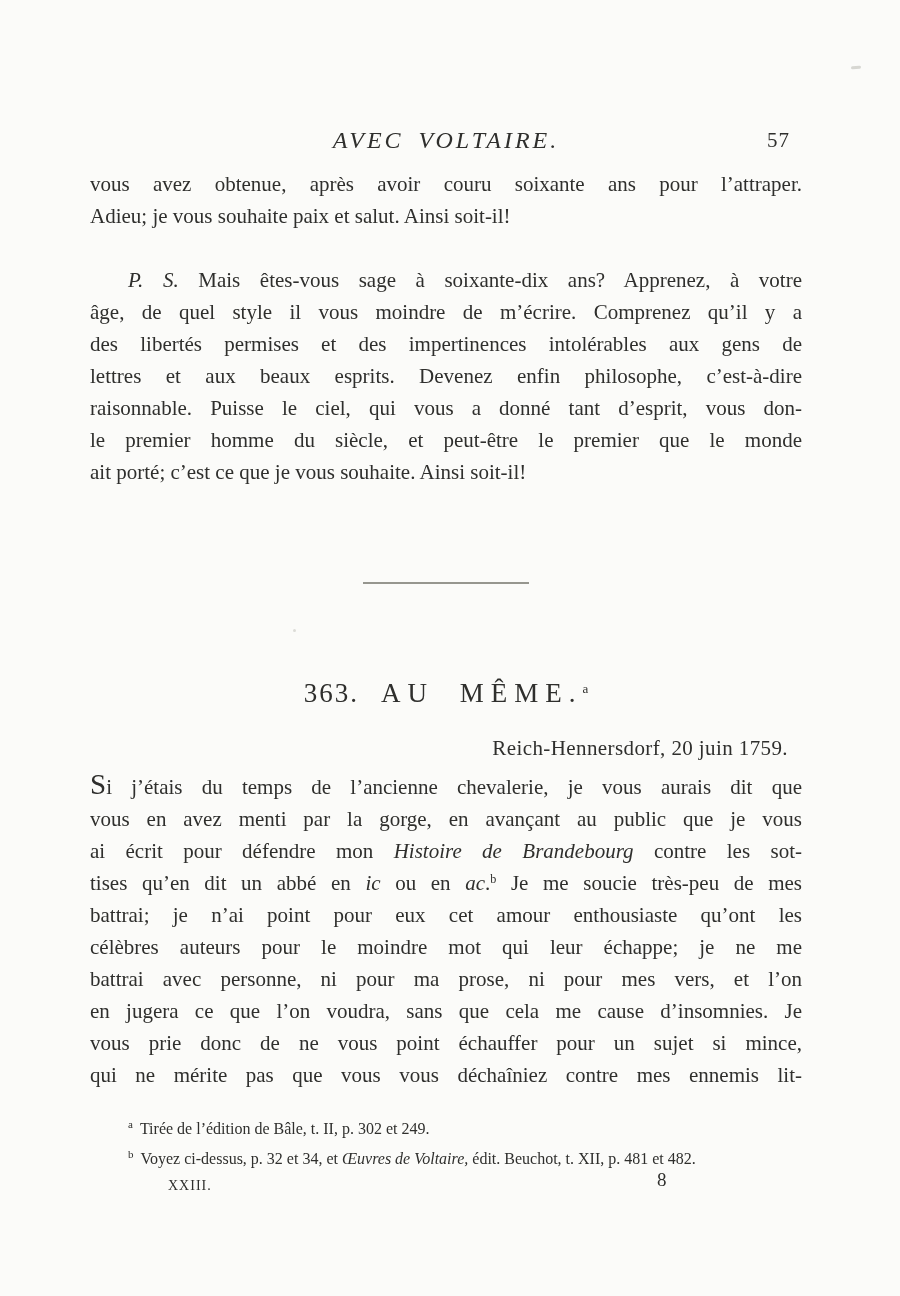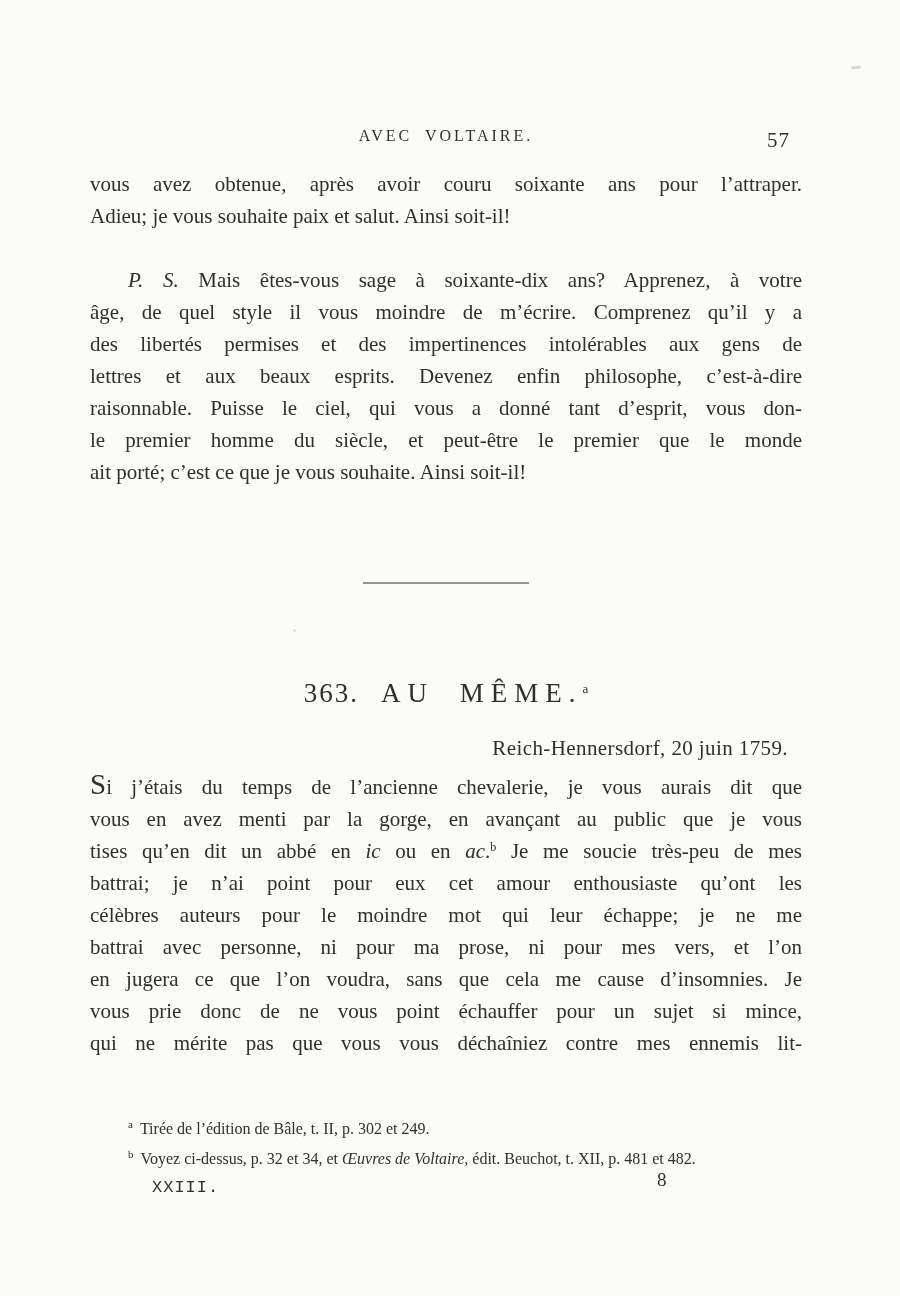--- a/index.html
+++ b/index.html
@@ -20,23 +20,24 @@
 
   
   .running-head {
     position: absolute;
     top: 127px;
     left: 90px;
     width: 712px;
     text-align: center;
   }
   .running-head .head-title {
-    font-size: 16px;
+    font-size: 24px;
     letter-spacing: 3px;
     word-spacing: 6px;
+    font-style: italic;
   }
   .running-head .page-number {
     position: absolute;
     top: 1px;
     right: 12px;
     font-size: 21px;
     letter-spacing: 1px;
   }
 
   
@@ -110,25 +111,24 @@
     width: 712px;
     font-size: 16px;
   }
   .footnote { line-height: 30px; padding-left: 38px; }
   .fn-mark  { font-size: 11px; margin-right: 7px; }
   .fn-text i { font-style: italic; }
 
   
   .footer-signature {
     position: absolute;
-    left: 152px;
+    left: 168px;
     top: 1178px;
-    font-size: 17px;
+    font-size: 14px;
     letter-spacing: 1px;
-    font-family: Liberation Mono, monospace;
   }
   .footer-sheet {
     position: absolute;
     left: 657px;
     top: 1169px;
     font-size: 19px;
   }
 
   
   .speck-1 {
@@ -176,20 +176,21 @@
 
   <div class="letter-heading">
     <span class="heading-number">363.</span><span class="heading-title">AU MÊME.</span><sup class="heading-mark">a</sup>
   </div>
 
   <div class="dateline">Reich-Hennersdorf, 20 juin 1759.</div>
 
   <div class="textcol letter-body">
     <div class="line"><span class="initial">S</span>i j’étais du temps de l’ancienne chevalerie, je vous aurais dit que</div>
     <div class="line">vous en avez menti par la gorge, en avançant au public que je vous</div>
+    <div class="line">ai écrit pour défendre mon <i>Histoire de Brandebourg</i> contre les sot-</div>
     <div class="line">tises qu’en dit un abbé en <i>ic</i> ou en <i>ac</i>.<sup>b</sup> Je me soucie très-peu de mes</div>
     <div class="line">battrai; je n’ai point pour eux cet amour enthousiaste qu’ont les</div>
     <div class="line">célèbres auteurs pour le moindre mot qui leur échappe; je ne me</div>
     <div class="line">battrai avec personne, ni pour ma prose, ni pour mes vers, et l’on</div>
     <div class="line">en jugera ce que l’on voudra, sans que cela me cause d’insomnies. Je</div>
     <div class="line">vous prie donc de ne vous point échauffer pour un sujet si mince,</div>
     <div class="line">qui ne mérite pas que vous vous déchaîniez contre mes ennemis lit-</div>
   </div>
 
   <div class="footnotes">

